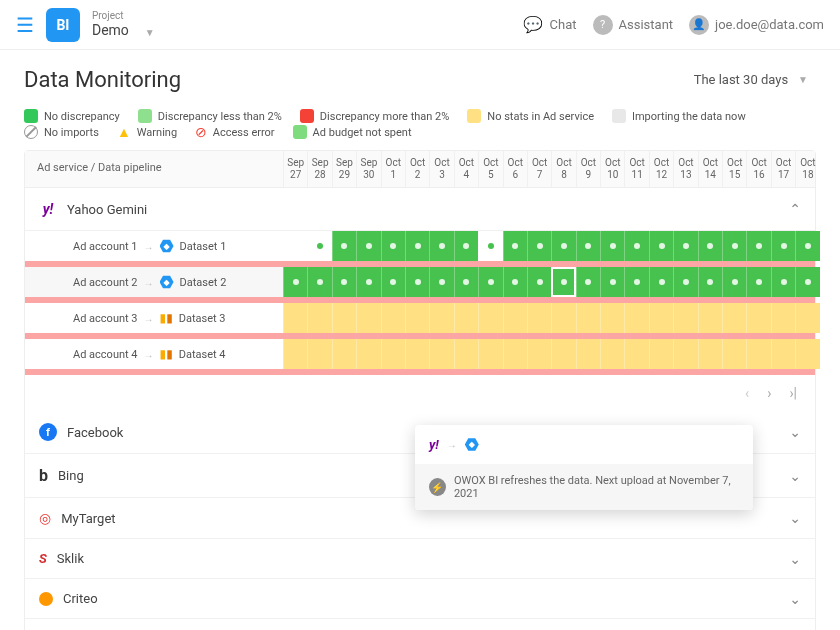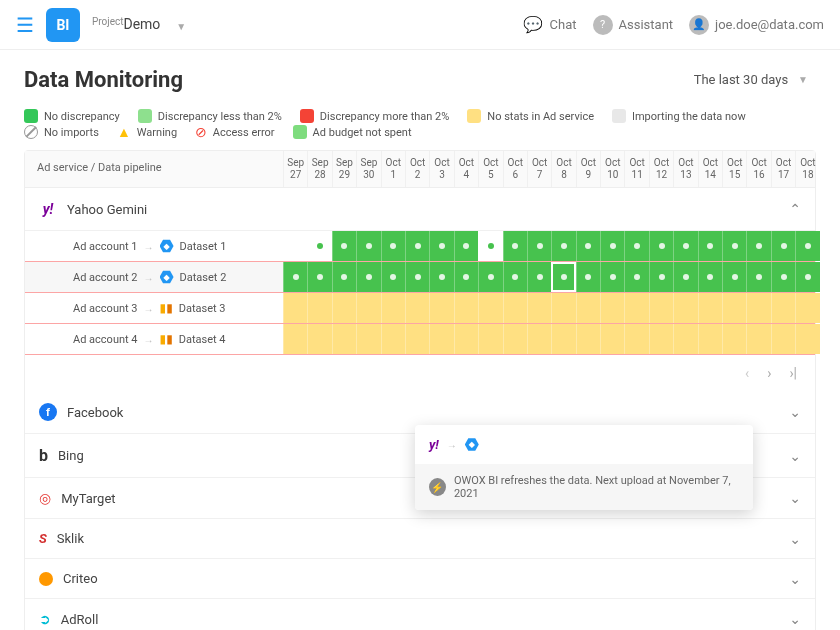--- a/index.html
+++ b/index.html
@@ -1,28 +1,28 @@
 <!DOCTYPE html>
 <html><head>
 <meta charset="utf-8">
 <style>
 *{box-sizing:border-box;margin:0;padding:0;font-family:-apple-system,BlinkMacSystemFont,"Segoe UI",Roboto,Arial,sans-serif}
 body{background:#fff;color:#333;font-size:12px;width:840px}
 .topbar{display:flex;align-items:center;height:50px;padding:0 16px;border-bottom:1px solid #eee}
 .menu-icon{color:#2196f3;font-size:20px;margin-right:12px;cursor:pointer}
 .logo{width:34px;height:34px;background:#2196f3;border-radius:6px;display:flex;align-items:center;justify-content:center;color:#fff;font-weight:700;font-size:14px;margin-right:12px}
-.project{display:flex;line-height:1.2}
+.project{display:flex;flex-direction:column;line-height:1.2}
 .project-label{font-size:10px;color:#888}
 .project-name{font-size:14px;color:#444;display:flex;align-items:flex-end;gap:16px}
 .topbar-right{margin-left:auto;display:flex;align-items:center;gap:16px;color:#777;font-size:13px}
 .tr-item{display:flex;align-items:center;gap:6px;cursor:pointer}
 .tr-icon{width:20px;height:20px;background:#bbb;border-radius:50%;display:flex;align-items:center;justify-content:center;color:#fff;font-size:11px}
 .page{padding:16px 24px}
 .title-row{display:flex;align-items:center;justify-content:space-between;margin-bottom:16px}
-.title{font-size:22px;font-weight:700;color:#333}
+.title{font-size:22px;font-weight:400;color:#333}
 .range{font-size:13px;color:#555;display:flex;align-items:center;gap:10px;padding:6px 8px;cursor:pointer}
 .legend{display:flex;flex-wrap:wrap;gap:1px 18px;margin-bottom:10px;font-size:11px;color:#555}
 .leg{display:flex;align-items:center;gap:6px}
 .sw{width:14px;height:14px;border-radius:3px}
 .sw-green{background:#34c759}
 .sw-lgreen{background:#8ee08e}
 .sw-red{background:#f44336}
 .sw-yellow{background:#ffe082}
 .sw-gray{background:#e8e8e8}
 .sw-slash{width:14px;height:14px;border:1.5px solid #999;border-radius:50%;position:relative}
@@ -31,21 +31,21 @@
 .sw-err{color:#f44336;font-size:14px}
 .sw-lgreen2{background:#7edc7e}
 .grid{border:1px solid #eee;border-radius:4px;overflow:visible;position:relative}
 .grid-head{display:flex;background:#fafafa;border-bottom:1px solid #eee}
 .name-col{width:258px;flex-shrink:0;padding:10px 12px;font-size:11px;color:#666;font-weight:400}
 .date-col{width:24.4px;flex-shrink:0;text-align:center;font-size:10px;color:#666;padding:6px 0;line-height:1.2;border-left:1px solid #f0f0f0}
 .prov-row{display:flex;align-items:center;border-bottom:1px solid #f0f0f0;cursor:pointer}
 .prov-row .label{flex:1;padding:12px 14px;font-size:13px;color:#444;display:flex;align-items:center;gap:10px}
 .prov-icon{width:18px;height:18px;border-radius:50%;display:flex;align-items:center;justify-content:center;font-size:11px;font-weight:700;color:#fff}
 .chev{padding:0 14px;color:#888;font-size:14px}
-.data-row{display:flex;border-bottom:1px solid #fca5a5;align-items:center;position:relative}
+.data-row{display:flex;border-bottom:6px solid #fca5a5;align-items:center;position:relative}
 .data-row.alt{background:#f7f7f7}
 .data-name{width:258px;flex-shrink:0;padding:8px 12px 8px 48px;font-size:11px;color:#555;display:flex;align-items:center;gap:6px}
 .cell{width:24.4px;flex-shrink:0;height:30px;border-left:1px solid rgba(255,255,255,.3);display:flex;align-items:center;justify-content:center;position:relative}
 .c-green{background:#47c24e}
 .c-yellow{background:#ffe082}
 .dot{width:6px;height:6px;border-radius:50%;background:rgba(255,255,255,.85)}
 .dot-green{width:6px;height:6px;border-radius:50%;background:#47c24e}
 .cell.sel{outline:2px solid #fff;outline-offset:-2px;z-index:5}
 .arrow{color:#bbb;font-size:10px}
 .pager{display:flex;justify-content:flex-end;gap:6px;padding:8px 12px;color:#aaa;font-size:14px}

